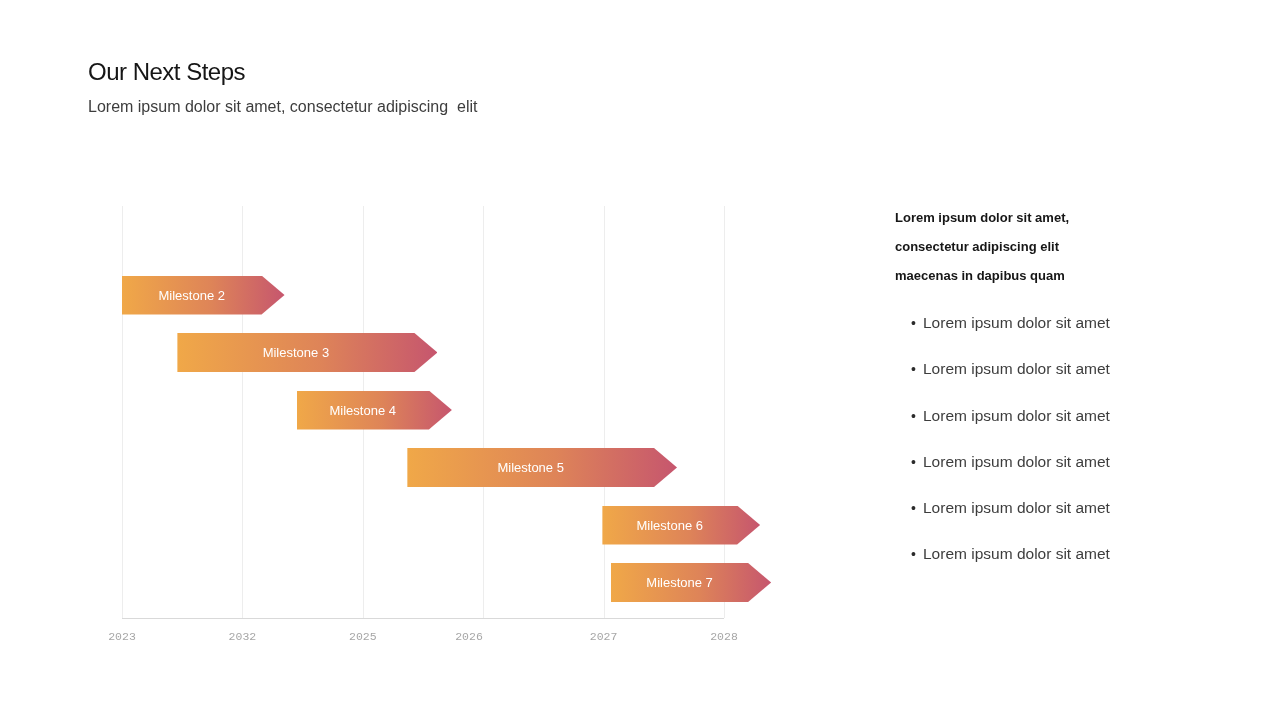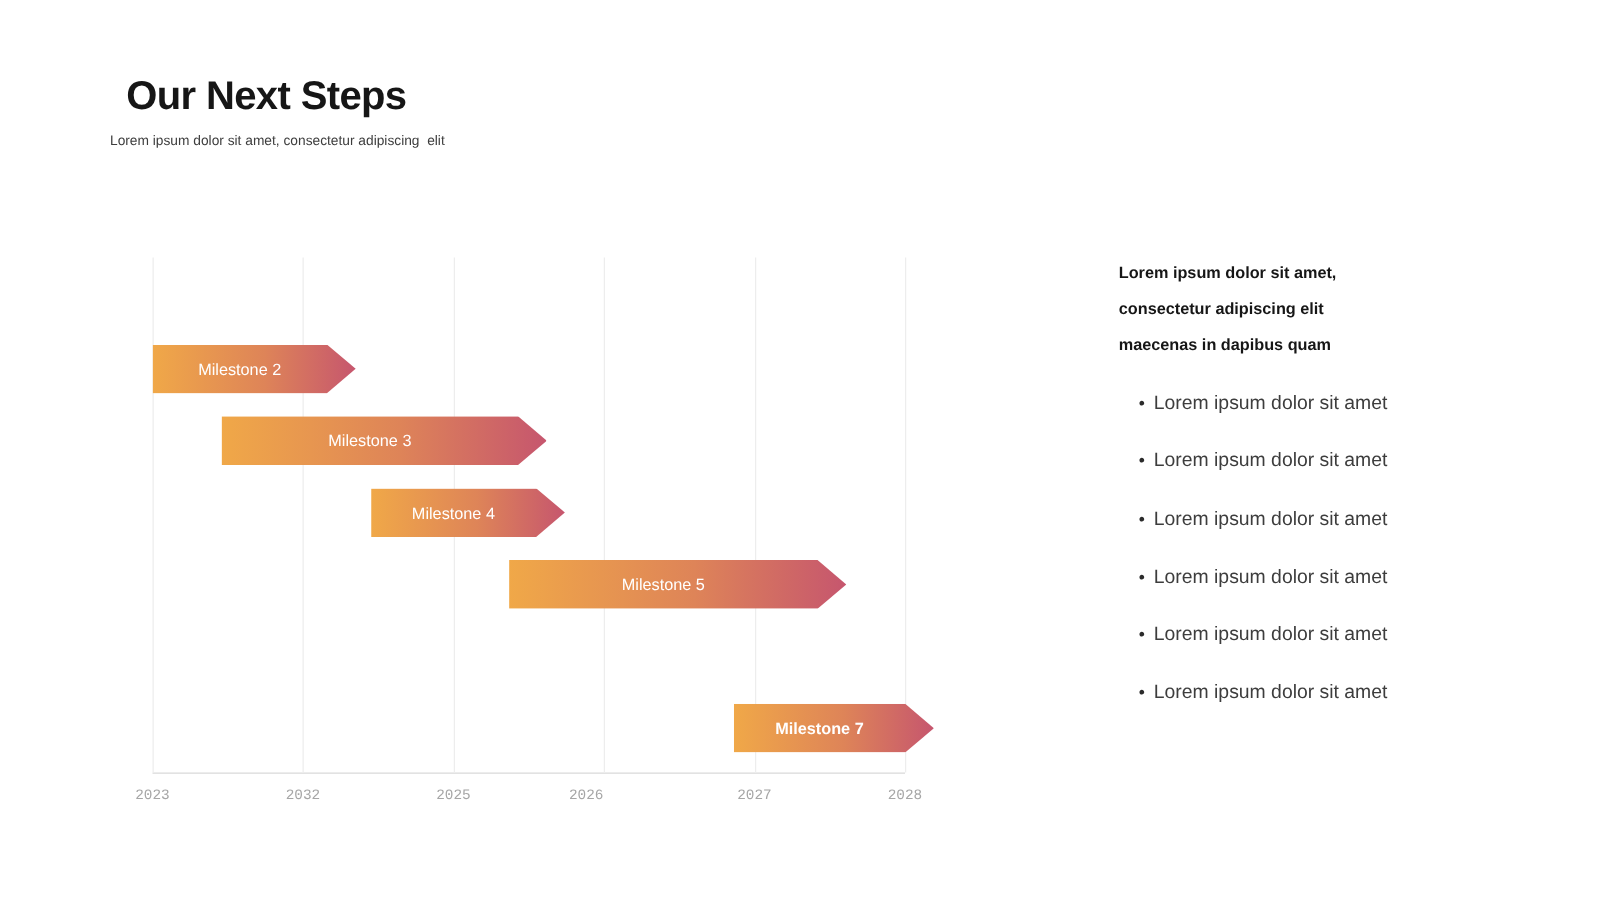--- a/index.html
+++ b/index.html
@@ -7,29 +7,28 @@
   body {
     position: relative;
     background: #ffffff;
     font-family: "Liberation Sans", sans-serif;
     overflow: hidden;
   }
 
   
   .header { position: absolute; left: 88px; top: 58px; }
   .title {
-    font-size: 32px;
-    font-weight: bold;
+    font-size: 24px;
+    font-weight: normal;
     color: #161616;
     letter-spacing: -0.5px;
-    margin-left: 13px;
   }
   .subtitle {
     margin-top: 12px;
-    font-size: 11px;
+    font-size: 16px;
     color: #3d3d3d;
     white-space: pre-wrap;
   }
 
   
   .plot {
     position: absolute;
     left: 122px;
     top: 206px;
     width: 602px;
@@ -109,21 +108,22 @@
     <div class="gridline" style="left: 0px; background: rgb(237, 237, 237);"></div>
     <div class="gridline" style="left: 120.4px; background: rgb(237, 237, 237);"></div>
     <div class="gridline" style="left: 240.8px; background: rgb(237, 237, 237);"></div>
     <div class="gridline" style="left: 361.2px; background: rgb(237, 237, 237);"></div>
     <div class="gridline" style="left: 481.6px; background: rgb(237, 237, 237);"></div>
     <div class="gridline" style="left: 602px; background: rgb(237, 237, 237);"></div>
     <div class="bar" style="left: 0px; top: 69.5px; width: 162.54px; background: linear-gradient(90deg, rgb(240, 168, 72) 0%, rgb(222, 132, 88) 55%, rgb(198, 86, 110) 100%); color: rgb(255, 255, 255);">Milestone 2</div>
     <div class="bar" style="left: 55.384px; top: 127px; width: 260.064px; background: linear-gradient(90deg, rgb(240, 168, 72) 0%, rgb(222, 132, 88) 55%, rgb(198, 86, 110) 100%); color: rgb(255, 255, 255);">Milestone 3</div>
     <div class="bar" style="left: 174.58px; top: 184.5px; width: 155.316px; background: linear-gradient(90deg, rgb(240, 168, 72) 0%, rgb(222, 132, 88) 55%, rgb(198, 86, 110) 100%); color: rgb(255, 255, 255);">Milestone 4</div>
     <div class="bar" style="left: 285.348px; top: 242px; width: 269.696px; background: linear-gradient(90deg, rgb(240, 168, 72) 0%, rgb(222, 132, 88) 55%, rgb(198, 86, 110) 100%); color: rgb(255, 255, 255);">Milestone 5</div>
-    <div class="bar" style="left: 465px; top: 357px; width: 160.132px; background: linear-gradient(90deg, rgb(240, 168, 72) 0%, rgb(222, 132, 88) 55%, rgb(198, 86, 110) 100%); color: rgb(255, 255, 255); font-weight: bold;">Milestone 7</div>
+    <div class="bar" style="left: 480.396px; top: 299.5px; width: 157.724px; background: linear-gradient(90deg, rgb(240, 168, 72) 0%, rgb(222, 132, 88) 55%, rgb(198, 86, 110) 100%); color: rgb(255, 255, 255);">Milestone 6</div>
+    <div class="bar" style="left: 489px; top: 357px; width: 160.132px; background: linear-gradient(90deg, rgb(240, 168, 72) 0%, rgb(222, 132, 88) 55%, rgb(198, 86, 110) 100%); color: rgb(255, 255, 255);">Milestone 7</div>
   </div>
 <div class="ticks">
     <div class="tick-label" style="left: 0px; color: rgb(166, 166, 166);">2023</div>
     <div class="tick-label" style="left: 120.4px; color: rgb(166, 166, 166);">2032</div>
     <div class="tick-label" style="left: 240.8px; color: rgb(166, 166, 166);">2025</div>
     <div class="tick-label" style="left: 347px; color: rgb(166, 166, 166);">2026</div>
     <div class="tick-label" style="left: 481.6px; color: rgb(166, 166, 166);">2027</div>
     <div class="tick-label" style="left: 602px; color: rgb(166, 166, 166);">2028</div>
   </div>
 

